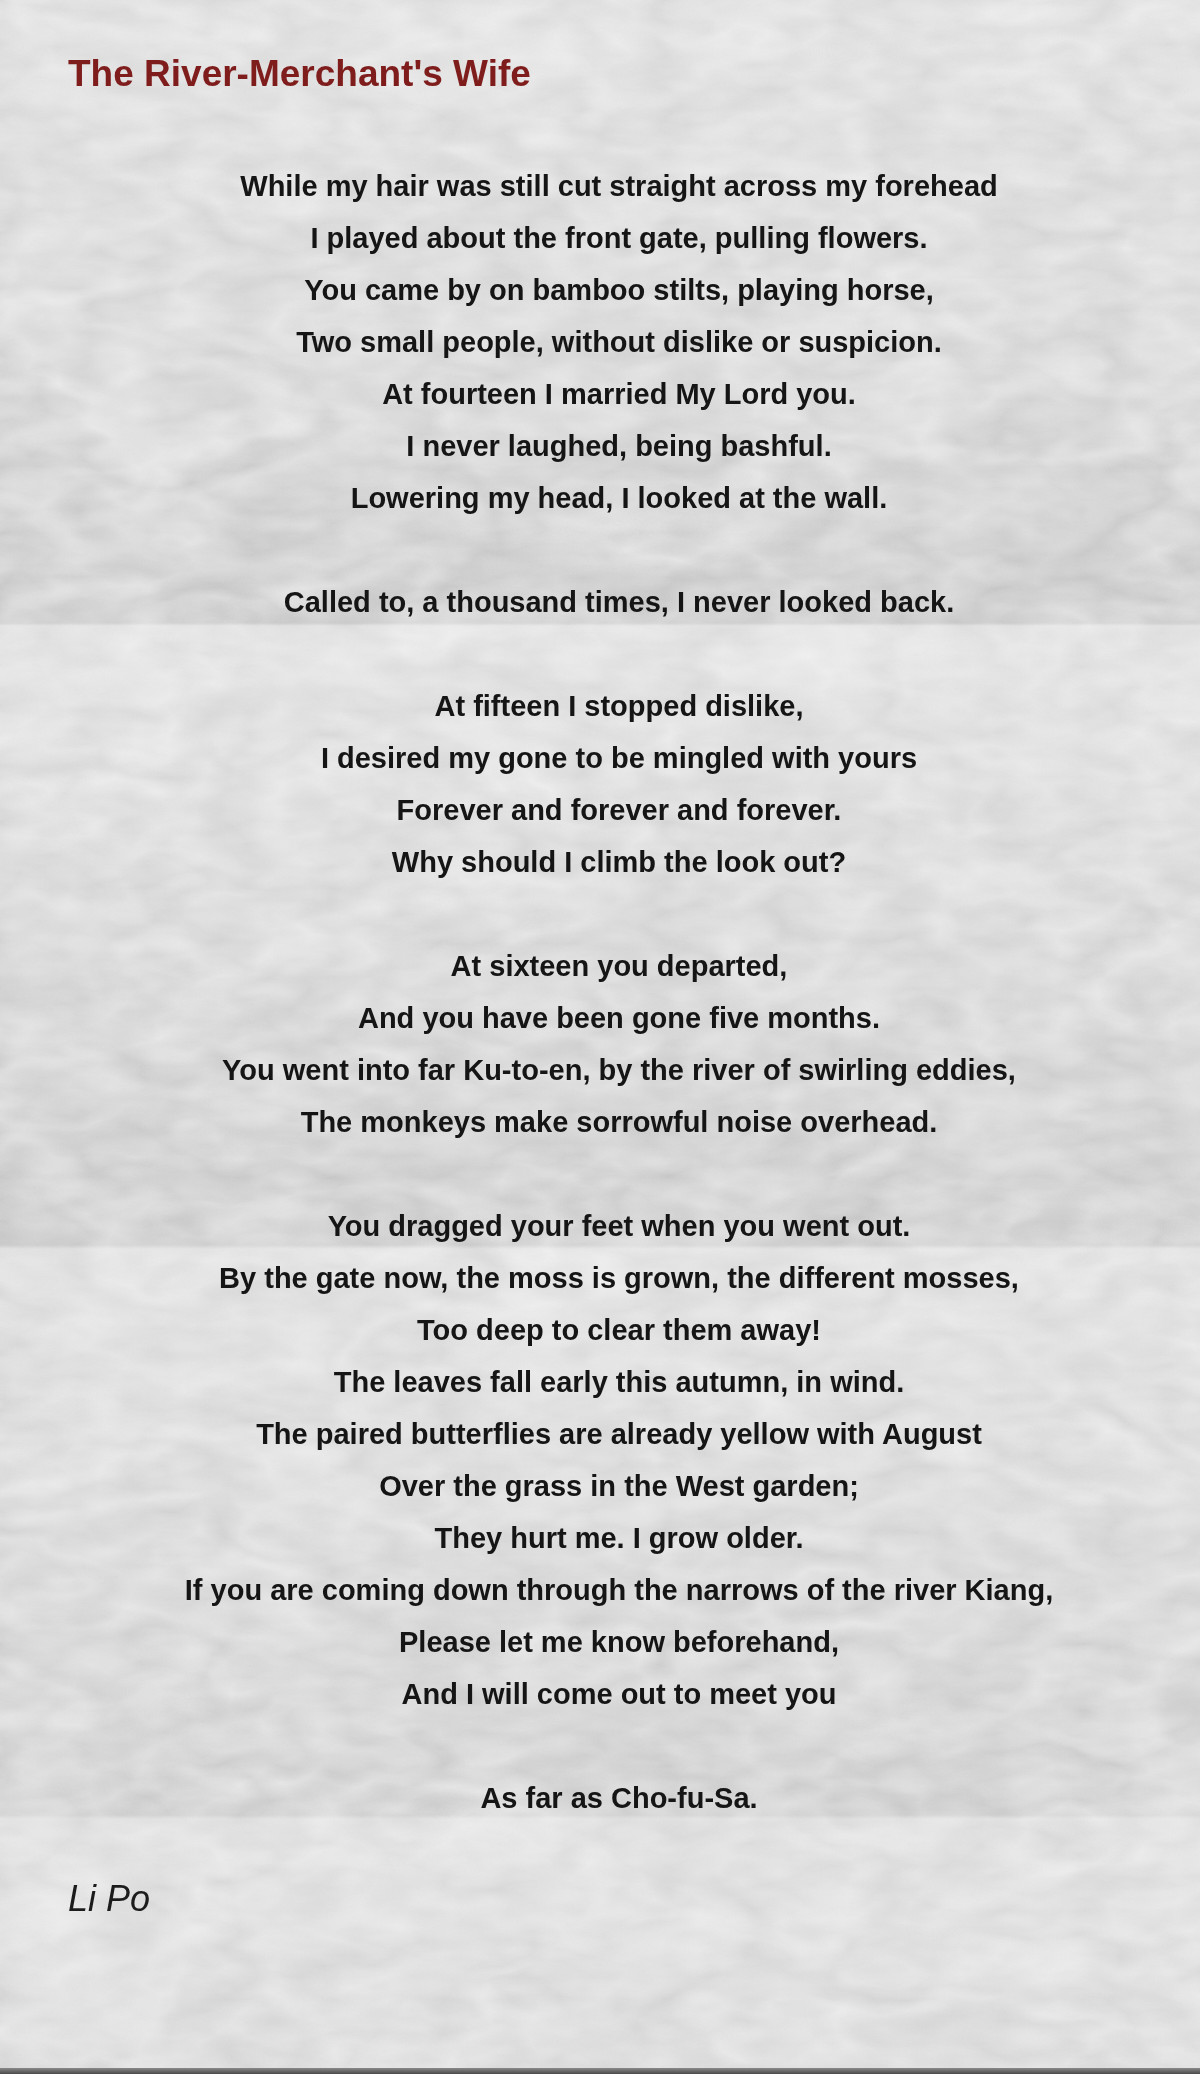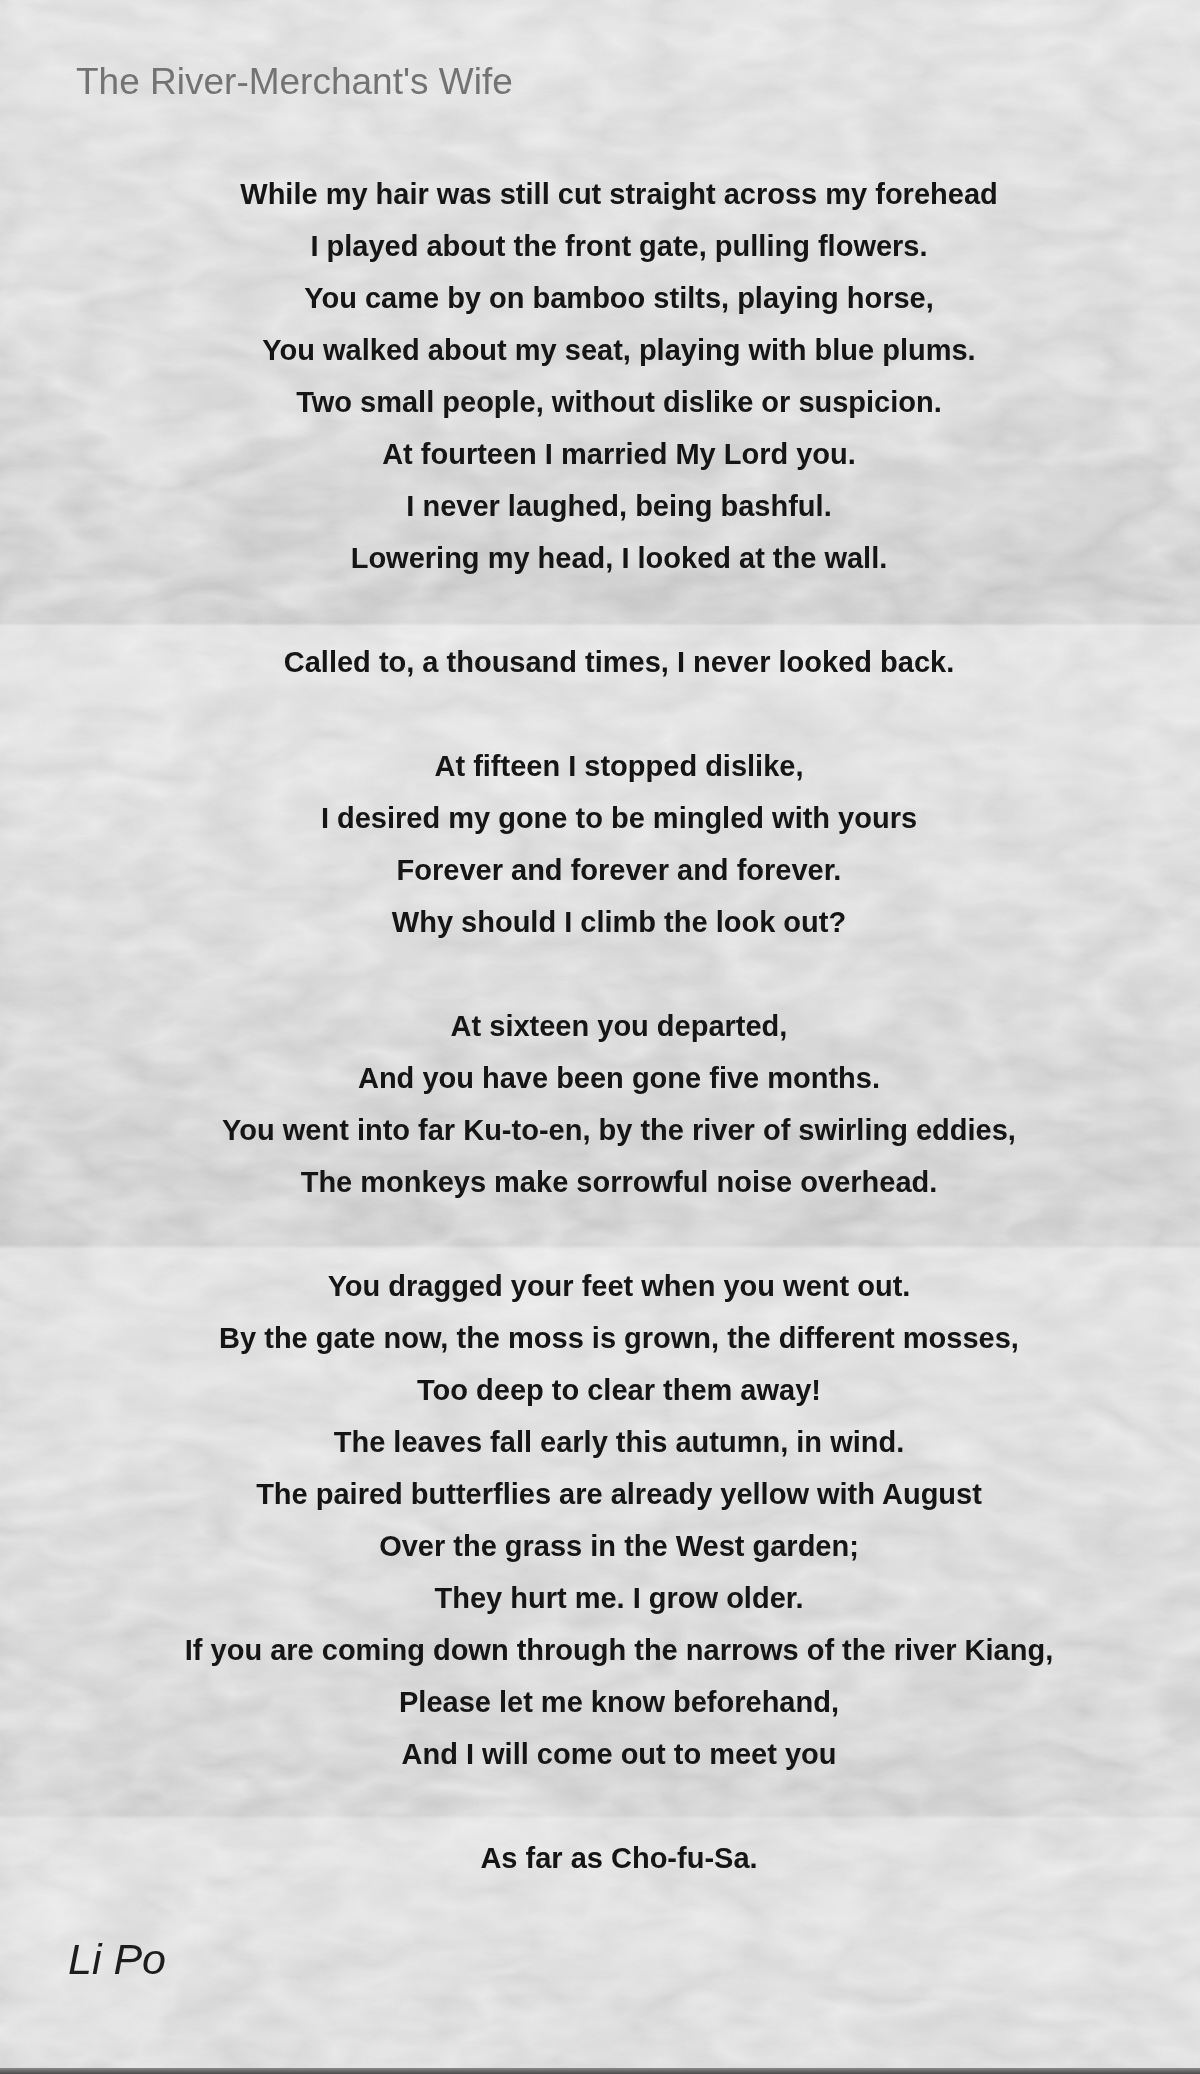--- a/index.html
+++ b/index.html
@@ -35,45 +35,45 @@
     pointer-events: none;
   }
   main.poem {
     position: absolute;
     inset: 0;
     z-index: 1;
     padding: 52px 30px 0 68px;
     box-sizing: border-box;
   }
   h1.title {
-    margin: 8px;
+    margin: 0;
     font-size: 37px;
     line-height: 44px;
-    font-weight: normal;
-    color: #737373;
+    font-weight: bold;
+    color: #7f1d1d;
     letter-spacing: 0px;
   }
   .poem-body {
     margin-top: 64px;
     text-align: center;
   }
   .stanza {
     margin: 0 0 52px 0;
   }
   .line {
     margin: 0;
     font-size: 29px;
     line-height: 52px;
     font-weight: bold;
     color: #151515;
     white-space: nowrap;
   }
   .signature {
     margin-top: 20px;
-    font-size: 43px;
+    font-size: 36px;
     line-height: 46px;
     font-style: italic;
     font-weight: 400;
     color: #1c1c1c;
   }
   .bottom-bar {
     position: absolute;
     left: 0;
     right: 0;
     bottom: 0;
@@ -111,21 +111,20 @@
 </svg>
 
 <main class="poem">
   <h1 class="title">The River-Merchant's Wife</h1>
 
   <div class="poem-body">
       <div class="stanza">
         <p class="line">While my hair was still cut straight across my forehead</p>
         <p class="line">I played about the front gate, pulling flowers.</p>
         <p class="line">You came by on bamboo stilts, playing horse,</p>
-        <p class="line">You walked about my seat, playing with blue plums.</p>
         <p class="line">Two small people, without dislike or suspicion.</p>
         <p class="line">At fourteen I married My Lord you.</p>
         <p class="line">I never laughed, being bashful.</p>
         <p class="line">Lowering my head, I looked at the wall.</p>
       </div>
       <div class="stanza">
         <p class="line">Called to, a thousand times, I never looked back.</p>
       </div>
       <div class="stanza">
         <p class="line">At fifteen I stopped dislike,</p>

